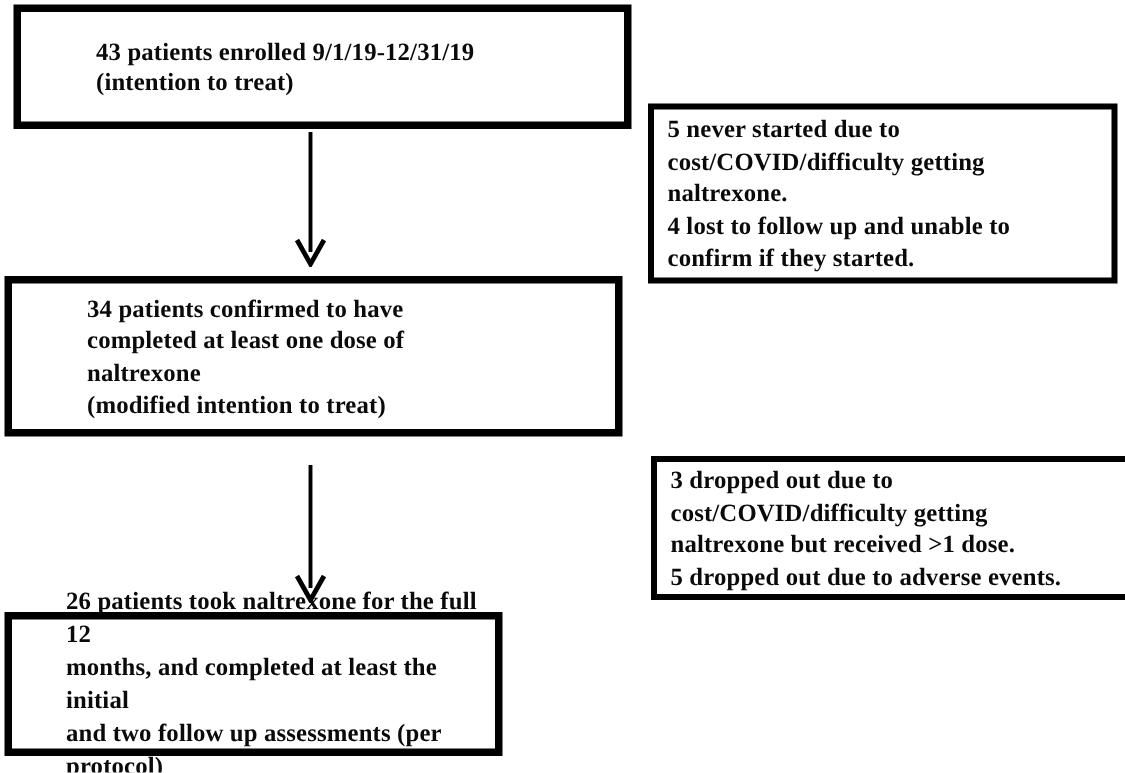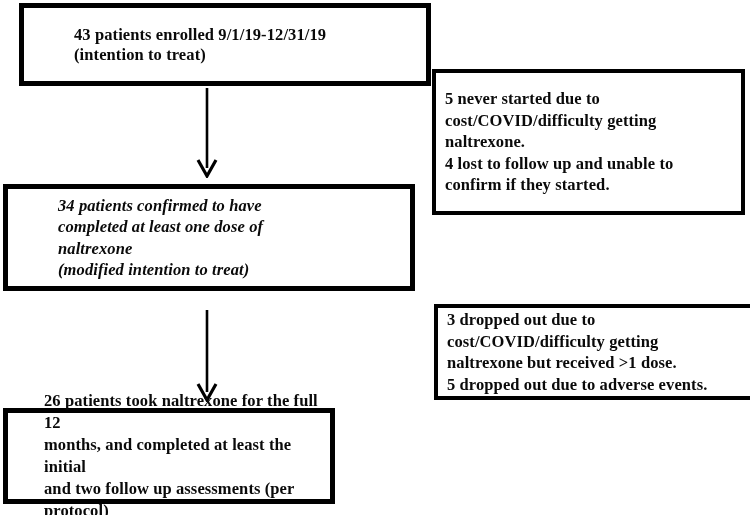--- a/index.html
+++ b/index.html
@@ -32,37 +32,36 @@
     border-width: 4px;
   }
   .node-text {
     font-weight: bold;
     color: #0a0a0a;
     white-space: pre-line;
     letter-spacing: 0.1px;
   }
   
   #node-enrolled {
-    left: 19px;
+    left: 9px;
     top: 3px;
     width: 412px;
     height: 83px;
   }
   #node-enrolled .node-text {
     padding-left: 50px;
     padding-right: 8px;
     font-size: 16.5px;
     line-height: 20px;
   }
   #node-mitt {
     left: 3px;
     top: 184px;
     width: 412px;
     height: 107px;
-    font-style: italic;
   }
   #node-mitt .node-text {
     padding-left: 50px;
     padding-right: 8px;
     font-size: 16.5px;
     line-height: 21.5px;
   }
   #node-perprotocol {
     left: 3px;
     top: 408px;
@@ -73,21 +72,21 @@
     padding-left: 36px;
     padding-right: 8px;
     font-size: 16.5px;
     line-height: 22px;
   }
   
   #node-exclusion-1 {
     left: 432px;
     top: 69px;
     width: 313px;
-    height: 146px;
+    height: 120px;
   }
   #node-exclusion-1 .node-text {
     padding-left: 9px;
     padding-right: 6px;
     font-size: 16.5px;
     line-height: 21.5px;
   }
   #node-exclusion-2 {
     left: 434px;
     top: 304px;

